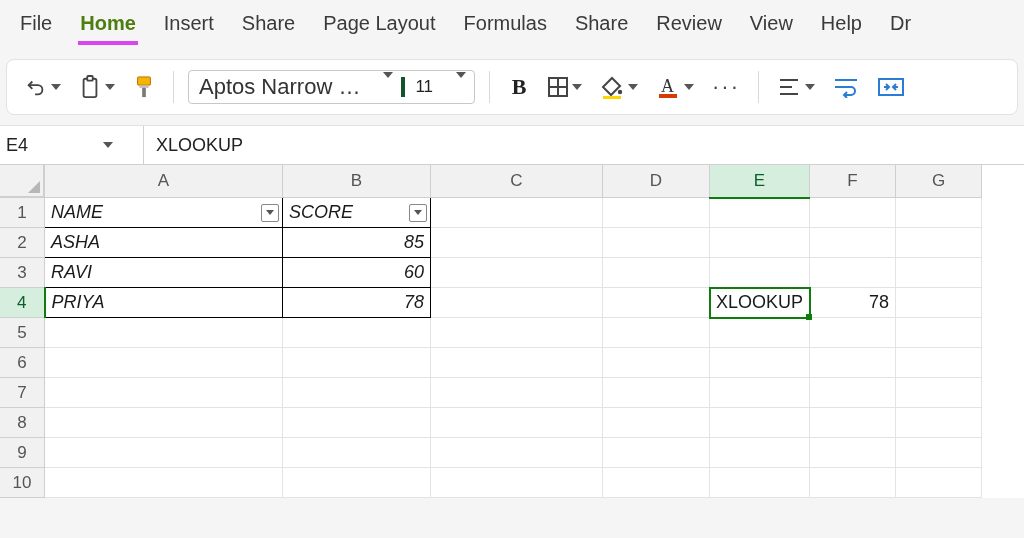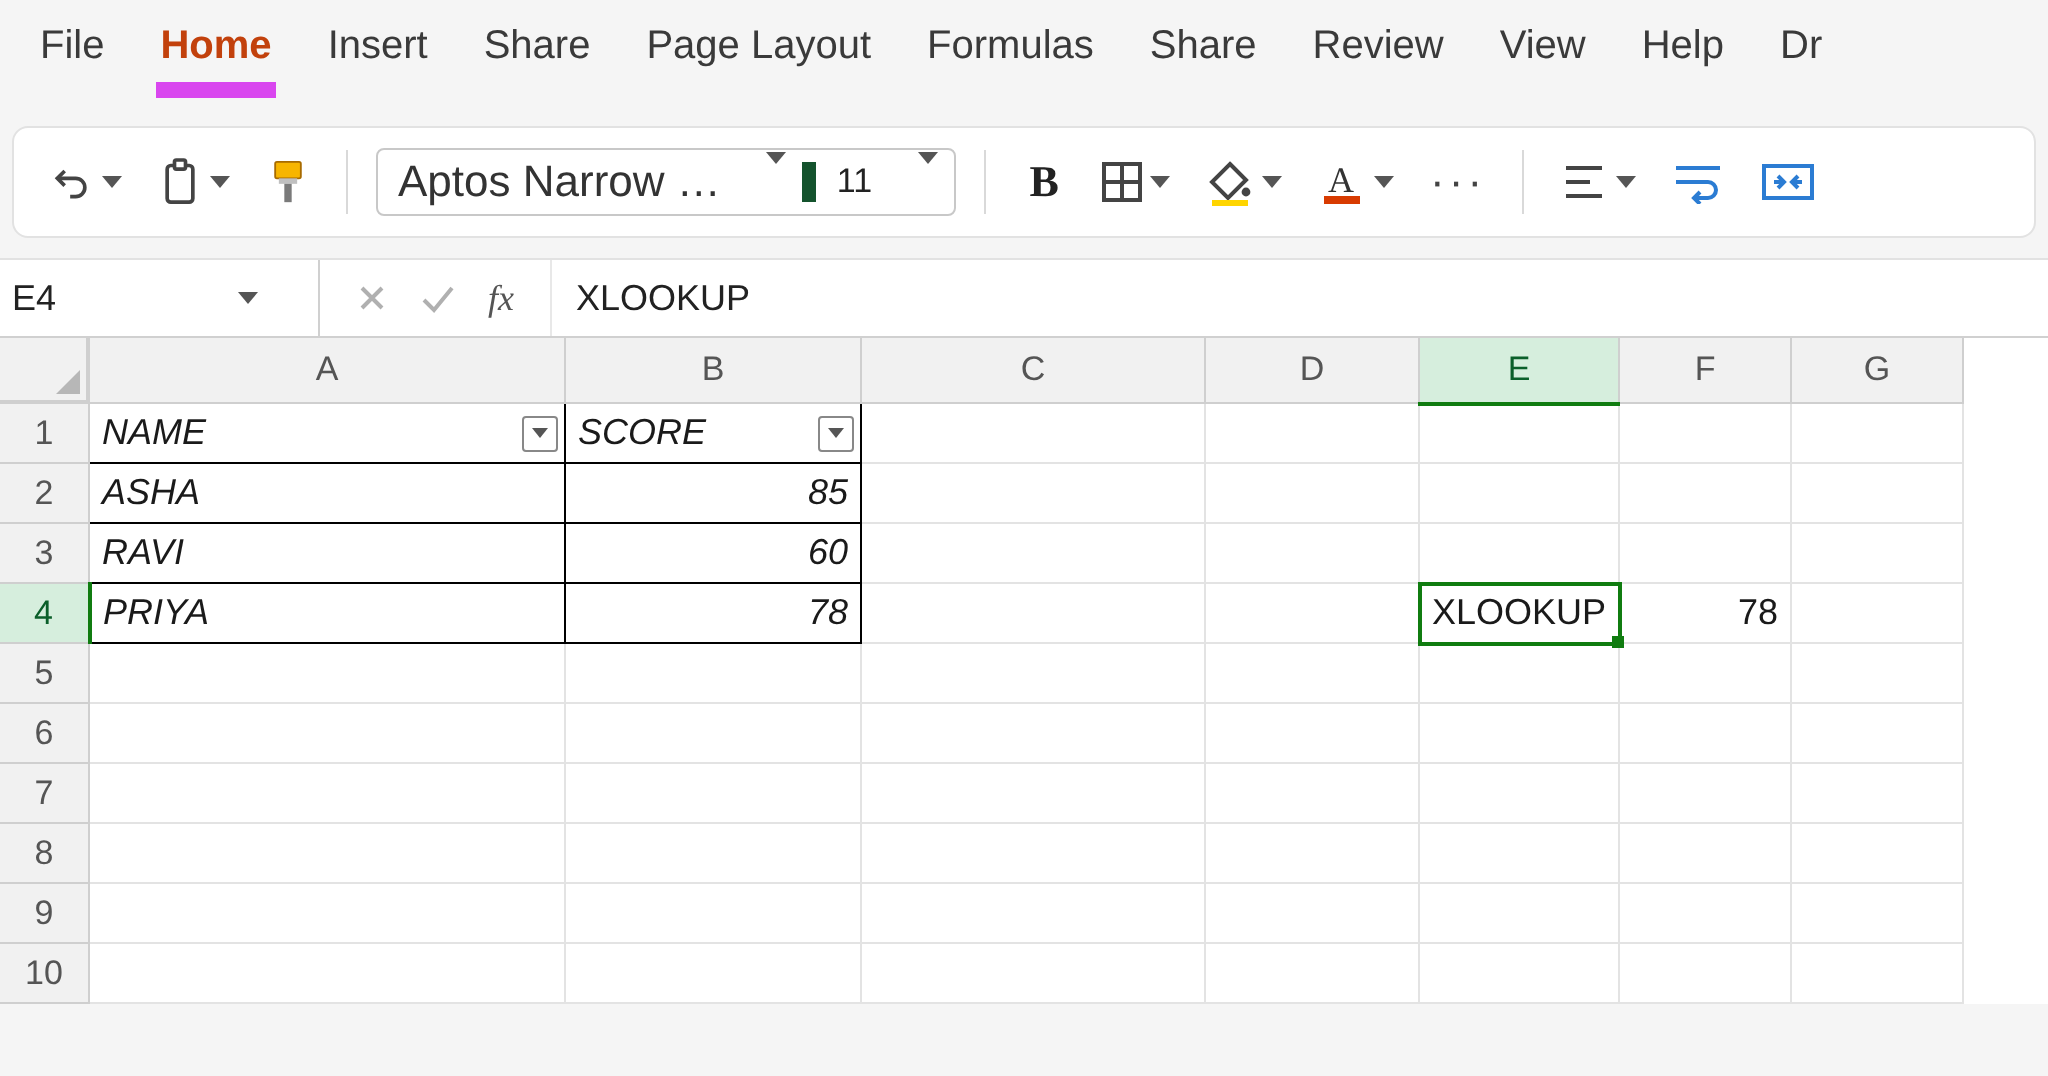--- a/index.html
+++ b/index.html
@@ -19,22 +19,22 @@
     font-size: 20px;
     color: #3a3a3a;
     background: #f5f5f5;
   }
   .menubar .tab {
     padding: 4px 2px 8px 2px;
     cursor: pointer;
   }
   .menubar .tab.active {
     font-weight: 600;
-    color: #c2410c;
-    border-bottom: 8px solid #d946ef;
+    color: #4d7c0f;
+    border-bottom: 4px solid #d946ef;
     padding-bottom: 6px;
   }
 
   
   .toolbar-card {
     margin: 0 6px;
     background: #ffffff;
     border: 1px solid #e2e2e2;
     border-radius: 8px;
     padding: 10px 14px;
@@ -76,21 +76,21 @@
     padding: 0 10px;
     font-size: 22px;
     color: #333;
     white-space: nowrap;
   }
   .fontbox-group .mini-caret {
     padding: 0 8px;
     border-left: 1px solid transparent;
   }
   .fontsize {
-    border-left: 7px solid #14532d;
+    border-left: 4px solid #14532d;
     padding: 0 10px;
     font-size: 17px;
   }
   .bold-glyph {
     font-family: "Times New Roman", serif;
     font-weight: 700;
     font-size: 22px;
   }
   .borders-icon {
     width: 20px; height: 20px;
@@ -116,21 +116,21 @@
     display: flex;
     align-items: center;
     height: 40px;
     background: #ffffff;
     border-top: 1px solid #e2e2e2;
     border-bottom: 1px solid #d0d0d0;
     margin-top: 10px;
     font-size: 18px;
   }
   .namebox {
-    width: 160px;
+    width: 144px;
     padding-left: 6px;
     color: #222;
     display: flex;
     align-items: center;
     justify-content: space-between;
     padding-right: 30px;
     border-right: 1px solid #d0d0d0;
     height: 100%;
   }
   .fx-controls {
@@ -366,29 +366,20 @@
       <path d="M21 11 H16 M19 8 L16 11 L19 14" fill="none" stroke="#2b7cd3" stroke-width="2"></path>
     </svg>
   </span>
 
 </div>
 
 <div class="formula-row">
   <div class="namebox">
     <span>E4</span>
     <span class="caret"></span>
-  </div>
-  <div class="fx-controls">
-    <svg width="16" height="16" viewBox="0 0 16 16">
-        <path d="M3 3 L13 13 M13 3 L3 13" stroke="#b0b0b0" stroke-width="2"></path>
-      </svg>
-    <svg width="18" height="16" viewBox="0 0 18 16">
-        <path d="M2 9 L7 14 L16 3" fill="none" stroke="#b0b0b0" stroke-width="2"></path>
-      </svg>
-    <span class="fx-label">fx</span>
   </div>
   <div class="formula-text">XLOOKUP</div>
 </div>
 
 <div class="grid-wrap">
 <table class="sheet">
   <colgroup>
     <col style="width:44px">
     <col class="cA">
         <col class="cB">

